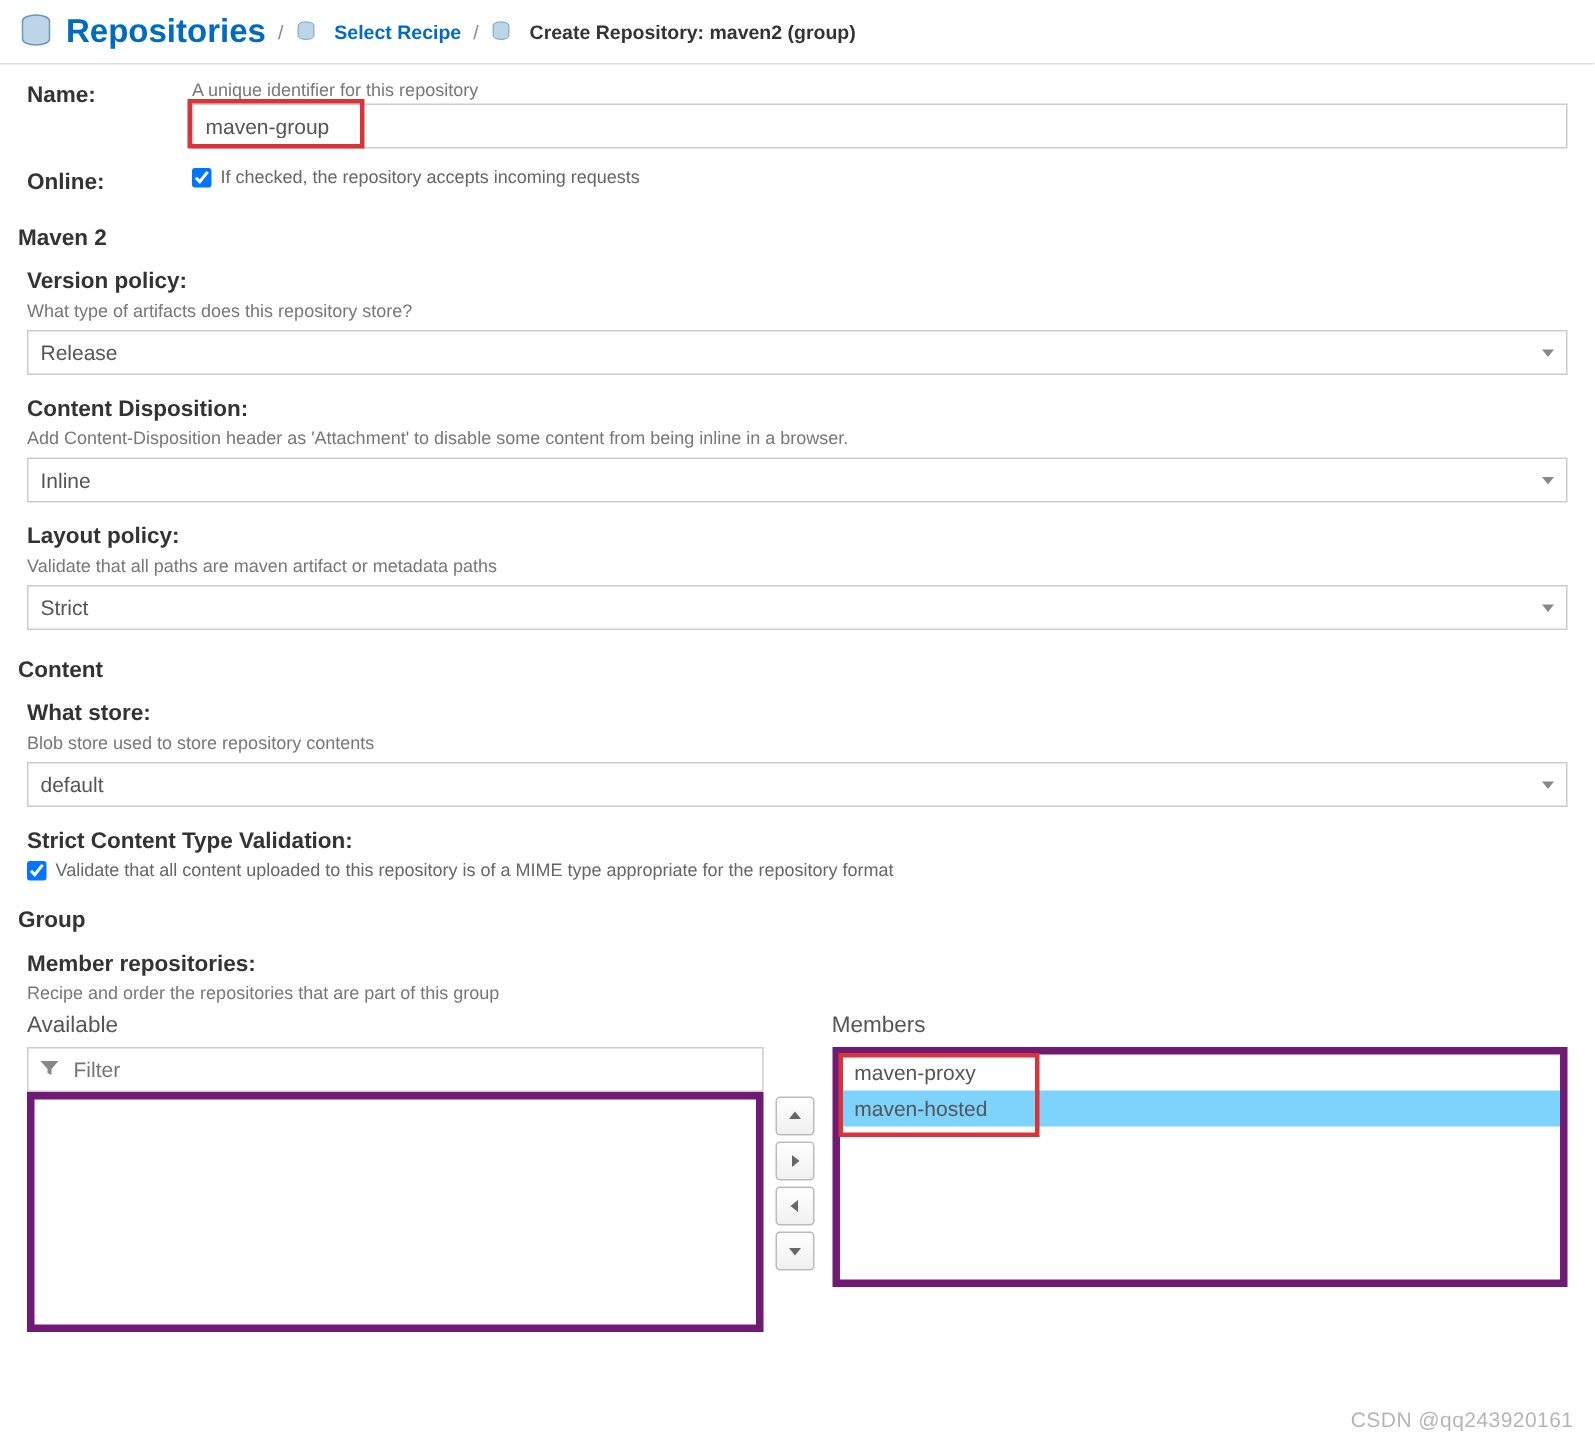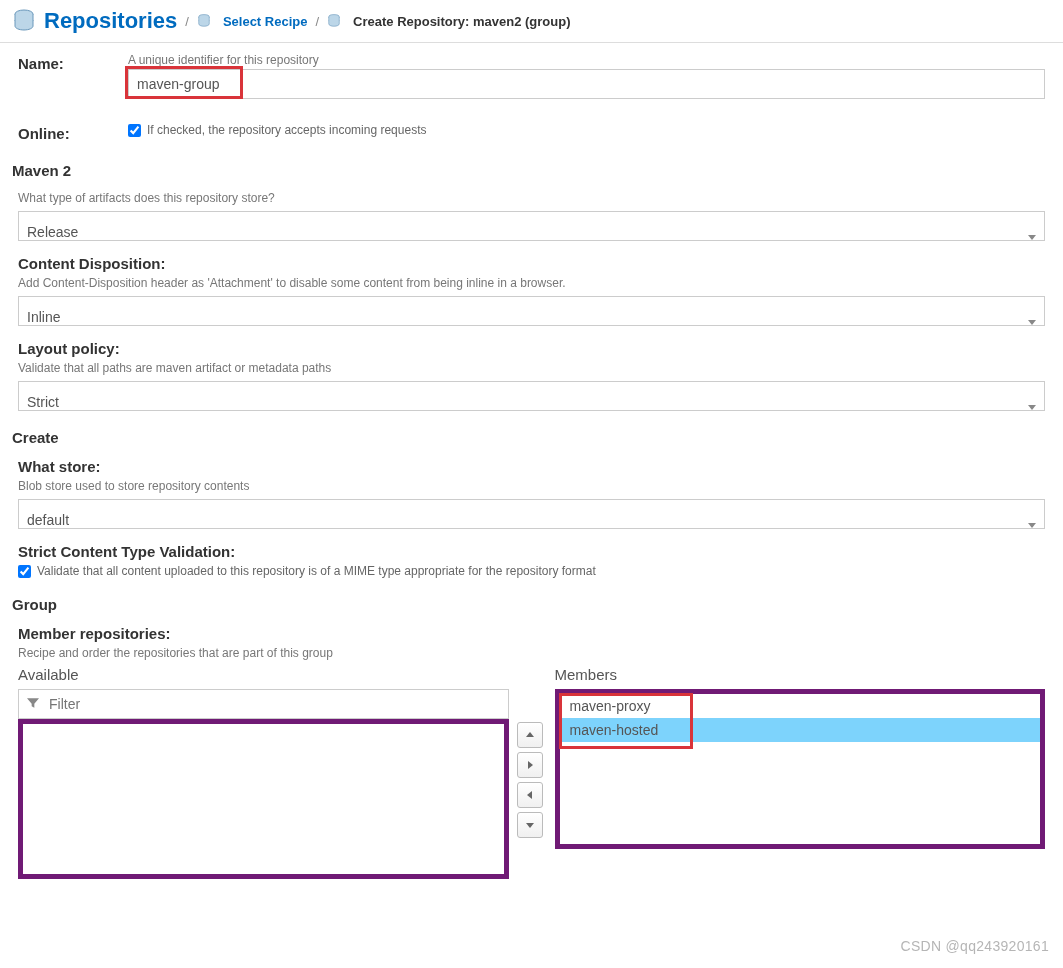--- a/index.html
+++ b/index.html
@@ -44,21 +44,21 @@
     display:inline-block;
     vertical-align: middle;
     margin-right: 4px;
   }
   .form-area {
     padding: 10px 18px 40px 18px;
   }
   .top-grid {
     display: grid;
     grid-template-columns: 110px 1fr;
-    row-gap: 24px;
+    row-gap: 12px;
     align-items: start;
     margin-bottom: 20px;
   }
   .top-label {
     font-weight: bold;
     font-size: 15px;
     padding-top: 2px;
   }
   .hint {
     color: #777;
@@ -103,21 +103,21 @@
     color: #777;
     font-size: 12px;
     margin-bottom: 6px;
   }
   .select-box {
     width: 100%;
     height: 30px;
     border: 1px solid #ccc;
     background: #fff;
     display: flex;
-    align-items: flex-end;
+    align-items: center;
     justify-content: space-between;
     padding: 0 8px;
     font-size: 14px;
     color: #555;
     cursor: pointer;
   }
   .chevron {
     width: 0; height: 0;
     border-left: 4px solid transparent;
     border-right: 4px solid transparent;
@@ -243,20 +243,21 @@
     <div class="top-label">Online:</div>
     <div class="checkbox-row">
       <input type="checkbox" checked="" style="">
       <span>If checked, the repository accepts incoming requests</span>
     </div>
   </div>
 
   <div class="section-title">Maven 2</div>
 
   <div class="field-block">
+    <div class="field-label">Version policy:</div>
     <div class="field-hint">What type of artifacts does this repository store?</div>
     <div class="select-box">
       <span>Release</span>
       <span class="chevron"></span>
     </div>
   </div>
 
   <div class="field-block">
     <div class="field-label">Content Disposition:</div>
     <div class="field-hint">Add Content-Disposition header as 'Attachment' to disable some content from being inline in a browser.</div>
@@ -268,21 +269,21 @@
 
   <div class="field-block">
     <div class="field-label">Layout policy:</div>
     <div class="field-hint">Validate that all paths are maven artifact or metadata paths</div>
     <div class="select-box">
       <span>Strict</span>
       <span class="chevron"></span>
     </div>
   </div>
 
-  <div class="section-title">Create</div>
+  <div class="section-title">Content</div>
 
   <div class="field-block">
     <div class="field-label">What store:</div>
     <div class="field-hint">Blob store used to store repository contents</div>
     <div class="select-box">
       <span>default</span>
       <span class="chevron"></span>
     </div>
   </div>
 

